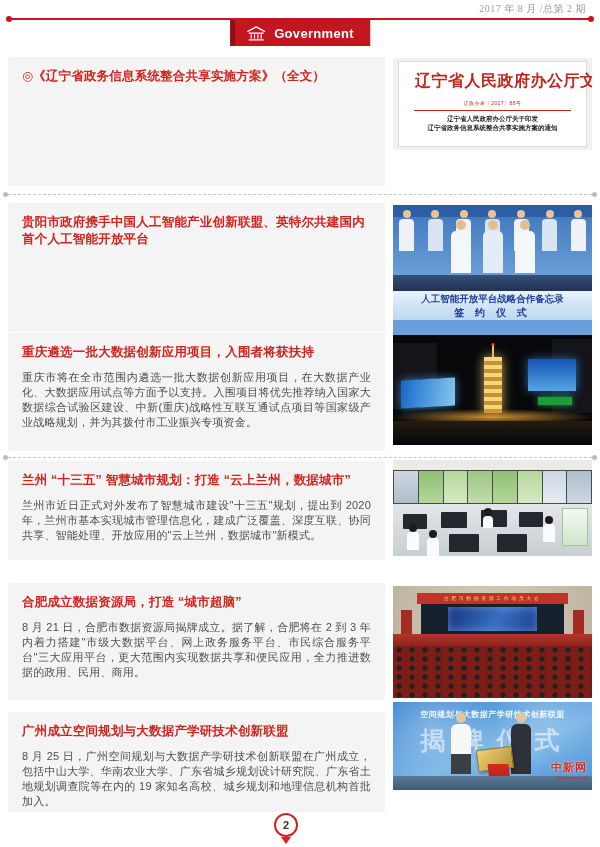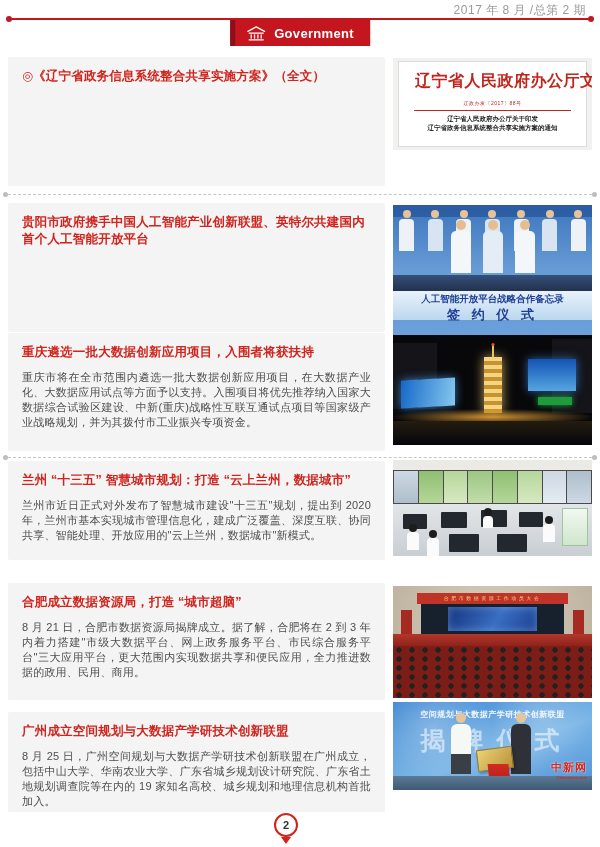--- a/index.html
+++ b/index.html
@@ -1,21 +1,21 @@
 <!DOCTYPE html>
 <html><head>
 <meta charset="utf-8">
 <style>
   * { margin:0; padding:0; box-sizing:border-box; }
   html,body { background:#fff; }
   body { font-family:"Liberation Sans","DejaVu Sans",sans-serif; }
   .page { position:relative; width:600px; height:847px; background:#ffffff; overflow:hidden; margin:0 auto; }
 
   
-  .hdr-date { position:absolute; top:2px; right:14px; font-size:12px; color:#9a9a9a; letter-spacing:.5px; }
+  .hdr-date { position:absolute; top:2px; right:14px; font-size:10px; color:#9a9a9a; letter-spacing:.5px;font-family:Liberation Serif, serif; }
   .hdr-rule { position:absolute; top:18px; left:10px; right:10px; border-top:2px solid #c3161f; }
   .hdr-rule::before, .hdr-rule::after { content:""; position:absolute; top:-4px; width:6px; height:6px; border-radius:50%; background:#c3161f; }
   .hdr-rule::before { left:-4px; } .hdr-rule::after { right:-4px; }
   .badge { position:absolute; top:20px; left:50%; transform:translateX(-50%); height:26px; background:#c3161f; border-left:5px solid #8f0f18; display:flex; align-items:center; gap:8px; padding:0 16px 0 11px; }
   .badge-label { color:#fff; font-size:13px; font-weight:bold; letter-spacing:.3px; }
   .bank-icon { display:block; }
 
   
   .news { position:absolute; left:0; width:600px; }
   .textbox { position:absolute; left:8px; top:0; width:377px; background:#f4f4f4; border-radius:2px; padding:11px 14px 0 14px; overflow:hidden; }
@@ -43,21 +43,21 @@
   .p { width:15px; height:32px; background:#eef2f6; border-radius:4px 4px 0 0; }
   .p:nth-child(even){ background:#d8e4f2; }
   .p::before { content:""; display:block; width:8px; height:8px; border-radius:50%; background:#e9c398; margin:-9px auto 1px auto; }
   .sign-front { position:absolute; top:26px; left:50%; transform:translateX(-50%); display:flex; gap:12px; }
   .pf { width:20px; height:42px; background:#f4f7fa; border-radius:5px 5px 0 0; }
   .pf:nth-child(2){ background:#e4ecf6; }
   .pf::before { content:""; display:block; width:10px; height:10px; border-radius:50%; background:#e6bd90; margin:-11px auto 1px auto; }
   .sign-desk { position:absolute; bottom:0; left:0; right:0; height:16px; background:linear-gradient(#35507a,#22324e); }
   .sign-caption { height:29px; background:linear-gradient(#e9f2fb,#bcd7ef); text-align:center; color:#1d3f96; }
   .sign-cap1 { font-size:9.5px; font-weight:bold; padding-top:2px; white-space:nowrap; }
-  .sign-cap2 { font-size:13px; font-weight:bold; letter-spacing:4px; }
+  .sign-cap2 { font-size:10px; font-weight:bold; letter-spacing:4px; }
 
   
   .img-night { background:#08080a; }
   .n-bldg { position:absolute; background:#141419; }
   .n-bldg.l { left:0; top:8px; width:44px; height:66px; }
   .n-bldg.r { right:0; top:4px; width:40px; height:74px; }
   .n-screen { position:absolute; }
   .n-screen.l { left:8px; top:44px; width:54px; height:28px; background:linear-gradient(100deg,#1668c8,#85c8ef); transform:skewY(-3deg); box-shadow:0 0 10px rgba(80,160,240,.7); }
   .n-screen.r { right:16px; top:24px; width:48px; height:32px; background:linear-gradient(#1254b4,#57a5e2); box-shadow:0 0 9px rgba(60,140,230,.7); }
   .n-green { position:absolute; right:20px; top:62px; width:34px; height:8px; background:#1f9b3a; box-shadow:0 0 6px rgba(40,200,90,.8); }

